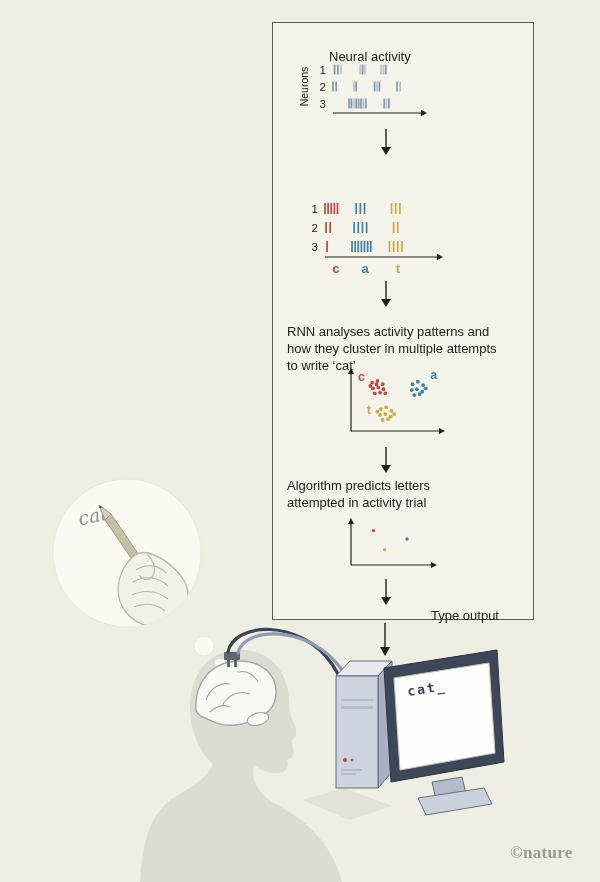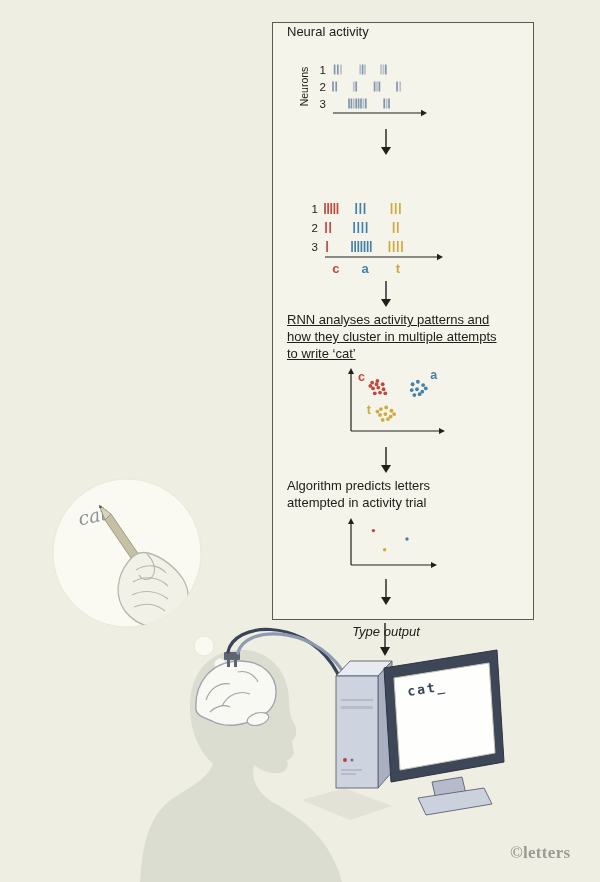--- a/index.html
+++ b/index.html
@@ -12,25 +12,25 @@
   .art{position:absolute;left:0;top:0;width:600px;height:882px;}
   .panel{
     position:absolute;left:272px;top:22px;width:262px;height:598px;
     background:var(--panel_bg);
     border:1px solid var(--panel_border);
     box-sizing:border-box;
   }
   .panel .t{
     position:absolute;left:14px;font-size:13px;line-height:17px;color:var(--ink);
   }
-  #t1{top:0;width:220px;}
+  #t1{top:25px;width:220px;margin-left:42px;}
   #t2{top:136px;width:190px;}
-  #t3{top:288px;width:218px;text-decoration:underline;}
+  #t3{top:300px;width:218px;}
   #t4{top:454px;width:188px;}
-  #t5{top:600px;left:0;width:226px;text-align:center;font-style:italic;}
+  #t5{top:584px;left:0;width:226px;text-align:right;}
   .raster,.scatter{position:absolute;}
   #raster1{left:26px;top:34px;}
   #raster2{left:34px;top:172px;}
   #scatter3{left:64px;top:342px;}
   #scatter4{left:64px;top:492px;}
   .varrow{position:absolute;width:12px;height:26px;}
   .varrow line{stroke:var(--ink);stroke-width:1.4;}
   .varrow polygon{fill:var(--ink);}
   #arrow1{left:107px;top:106px;}
   #arrow2{left:107px;top:258px;}
@@ -288,14 +288,14 @@
         </svg></div>
 
     <svg class="varrow" id="arrow4" viewBox="0 0 12 26">
       <line x1="6" y1="0" x2="6" y2="19"></line>
         <polygon points="1,18 11,18 6,26"></polygon>
     </svg>
 
     <div class="t" id="t5">Type output</div>
   </div>
 
-  <div class="credit">©letters</div>
+  <div class="credit">©nature</div>
 </div>
 
 </body></html>

